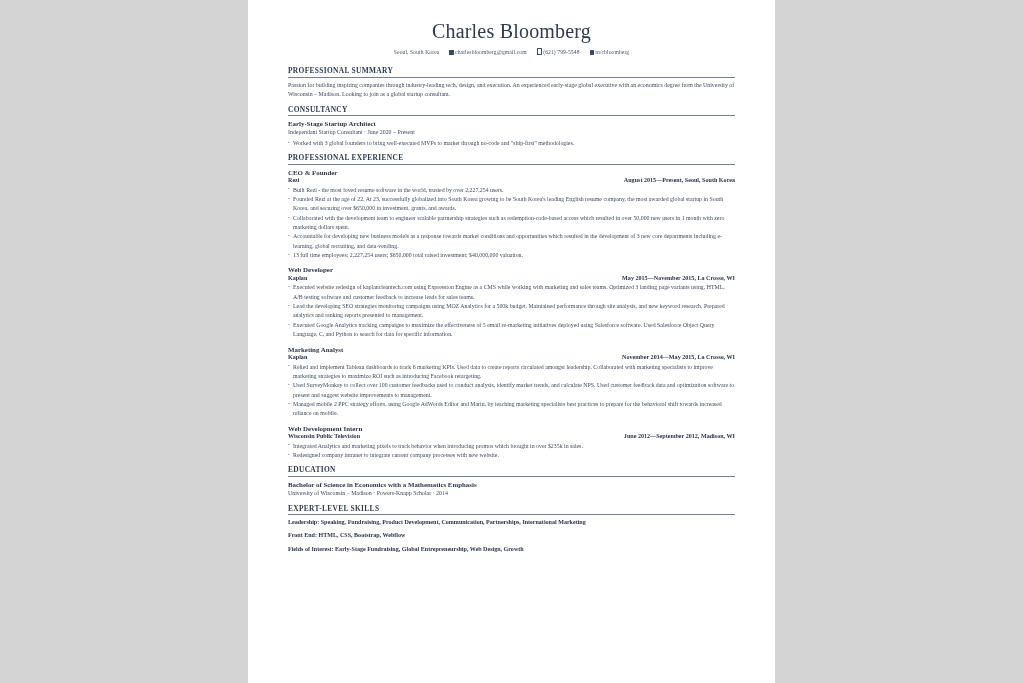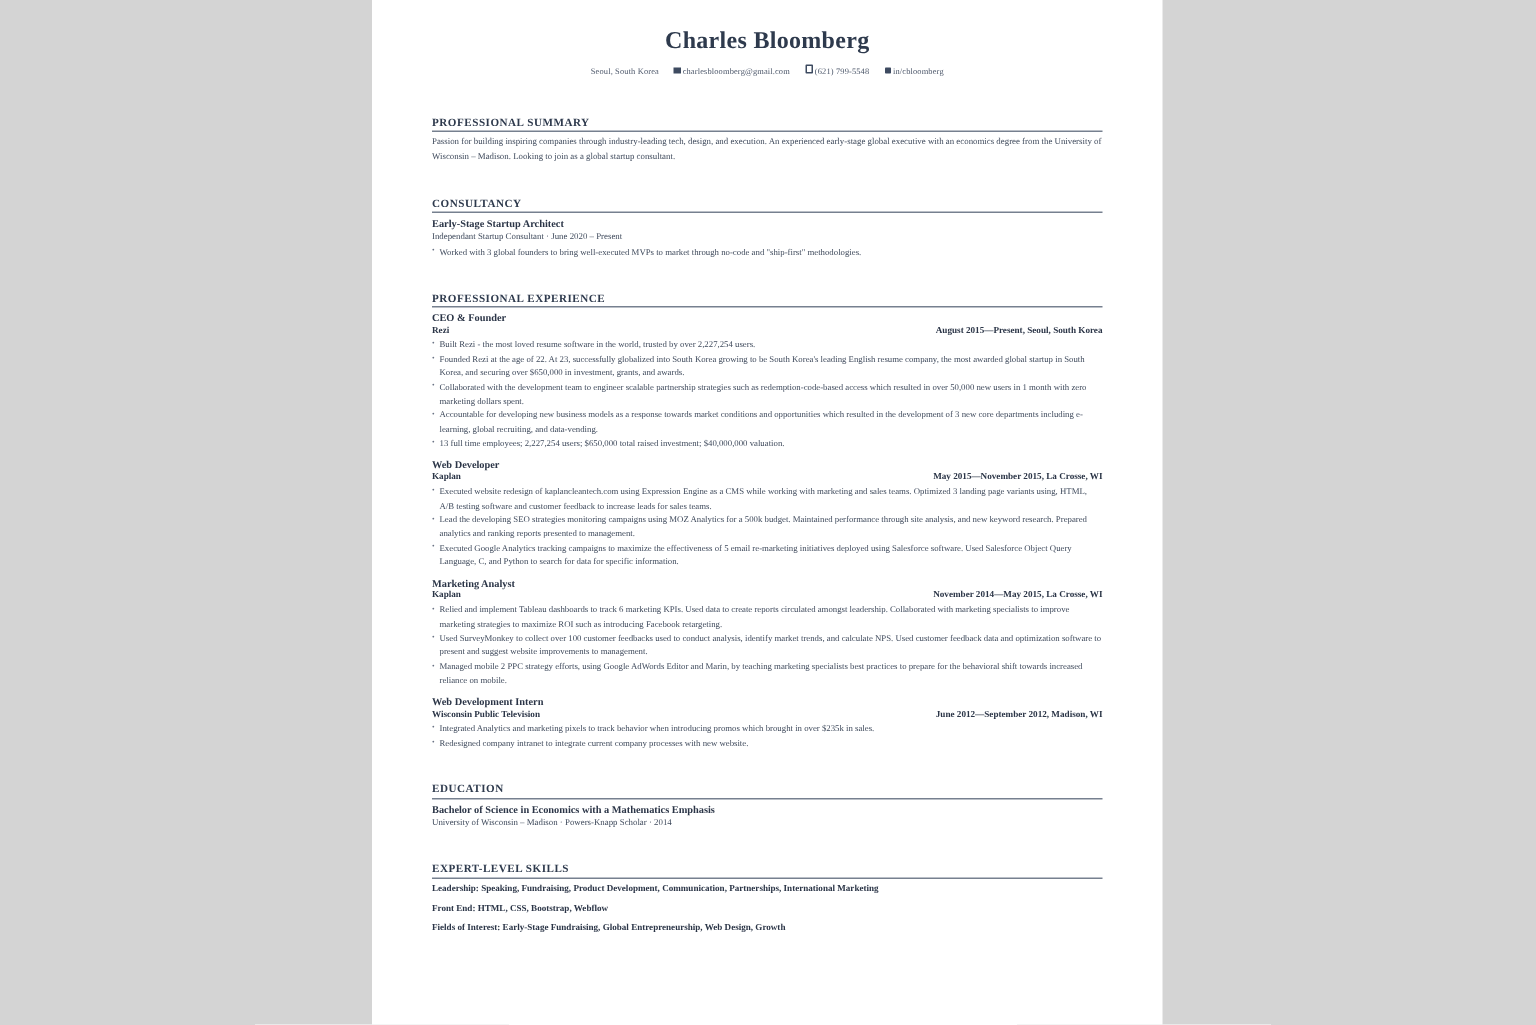--- a/index.html
+++ b/index.html
@@ -31,22 +31,22 @@
     padding: 18px 40px 0 40px;
     overflow: hidden;
   }
 
   
   .resume-header {
     text-align: center;
     padding-bottom: 4px;
   }
   .full-name {
-    font-size: 16px;
-    font-weight: bold;
+    font-size: 20px;
+    font-weight: normal;
     color: #2e3a4d;
     letter-spacing: .2px;
     line-height: 1.3;
     margin: 0 0 4px 0;
   }
   .contact-line {
     font-size: 5.6px;
     color: #4a5568;
     letter-spacing: .1px;
     white-space: nowrap;
@@ -74,21 +74,21 @@
     border: .6px solid #3d4a60;
     background: transparent;
     border-radius: .6px;
   }
   .cicon.linkedin-icon {
     border-radius: .5px;
   }
 
   
   .section {
-    margin-top: 20px;
+    margin-top: 5px;
   }
   .section-title {
     font-size: 7.4px;
     font-weight: bold;
     color: #2e3a4d;
     letter-spacing: .35px;
     text-transform: uppercase;
     padding-bottom: 1.5px;
   }
   .section-rule {

